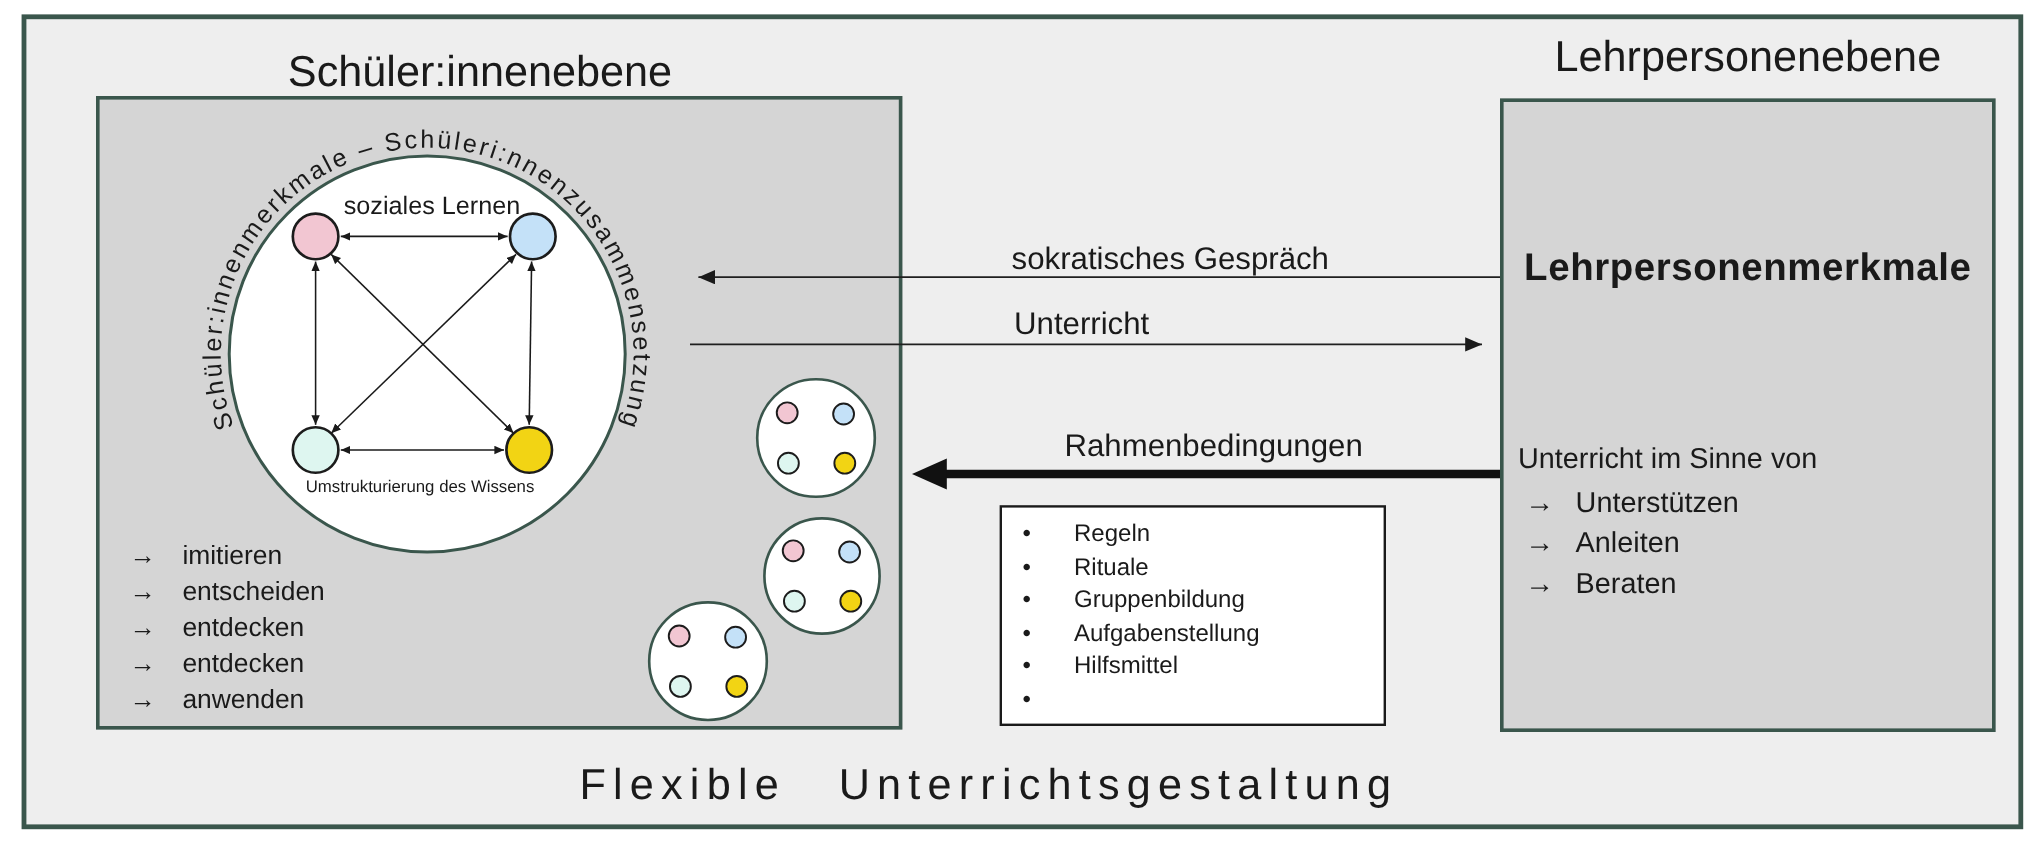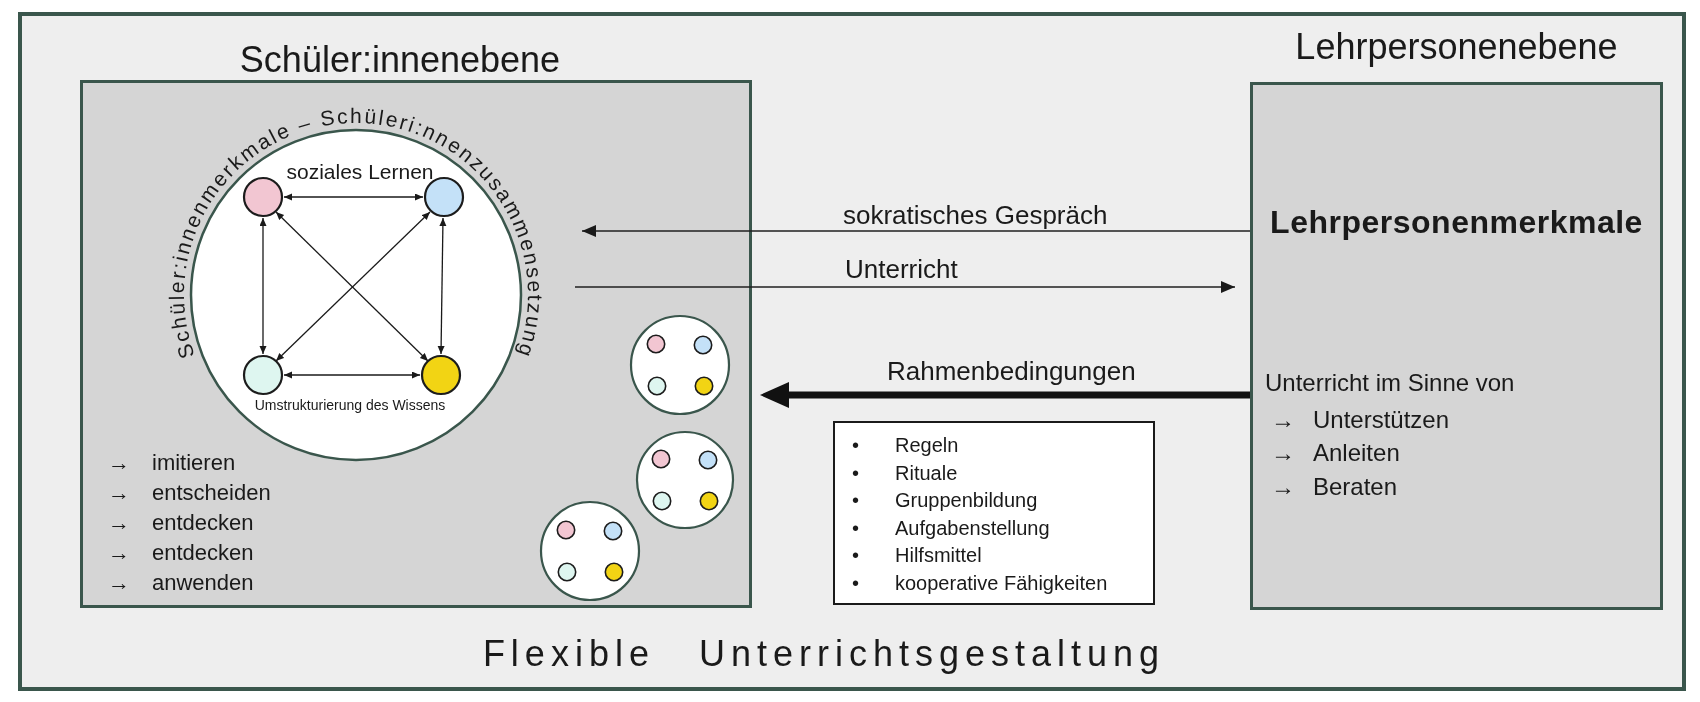--- a/index.html
+++ b/index.html
@@ -165,21 +165,20 @@
     <div class="fbox-row">
       <span class="b">•</span>
       <span>Aufgabenstellung</span>
     </div>
     <div class="fbox-row">
       <span class="b">•</span>
       <span>Hilfsmittel</span>
     </div>
     <div class="fbox-row">
       <span class="b">•</span>
-      <span>kooperative Fähigkeiten</span>
     </div>
   </div>
 
   <div class="lbl merk">Lehrpersonenmerkmale</div>
   <div class="lbl unterricht">Unterricht im Sinne von</div>
   <div class="lbl roles">
     <div class="role-row">
       <span class="g">→</span>
       <span>Unterstützen</span>
     </div>

